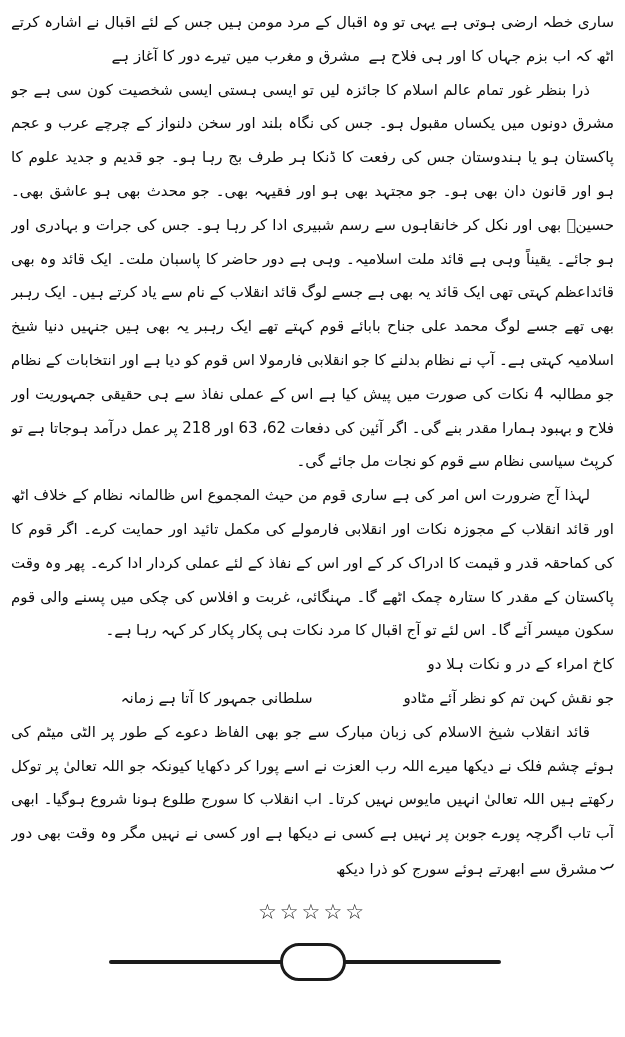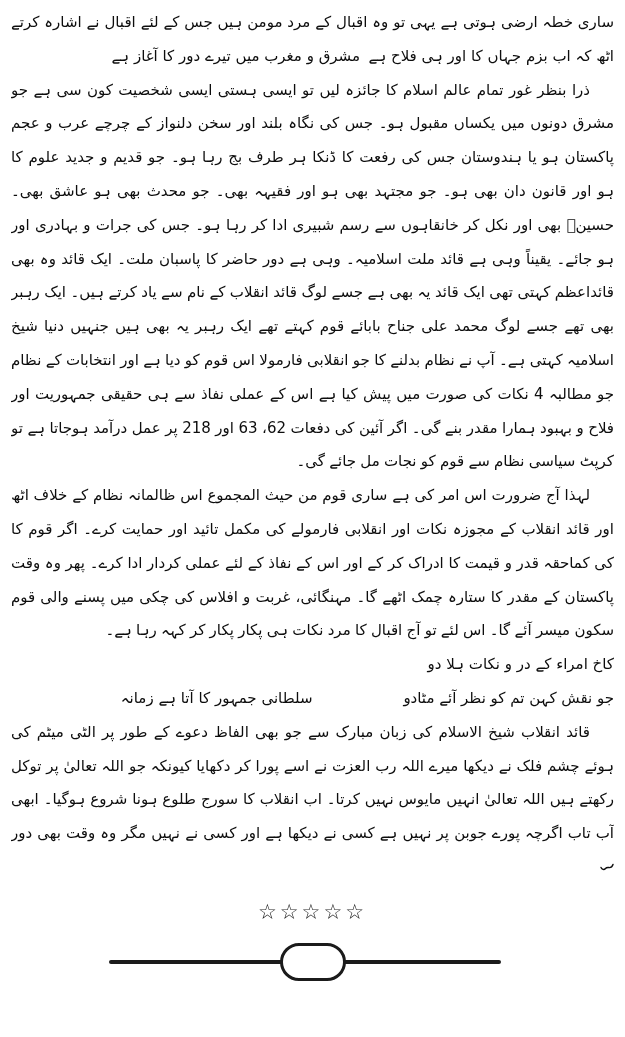--- a/index.html
+++ b/index.html
@@ -98,21 +98,21 @@
 
   <div class="line p-first">قائد انقلاب شیخ الاسلام کی زبان مبارک سے جو بھی الفاظ دعوے کے طور پر الٹی میٹم کی صورت میں ادا</div>
   <div class="line">ہوئے چشم فلک نے دیکھا میرے اللہ رب العزت نے اسے پورا کر دکھایا کیونکہ جو اللہ تعالیٰ پر توکل اور بھروسہ</div>
   <div class="line">رکھتے ہیں اللہ تعالیٰ انہیں مایوس نہیں کرتا۔ اب انقلاب کا سورج طلوع ہونا شروع ہوگیا۔ ابھی اس کی تمازت و</div>
   <div class="line">آب تاب اگرچہ پورے جوبن پر نہیں ہے کسی نے دیکھا ہے اور کسی نے نہیں مگر وہ وقت بھی دور نہیں جب یہ</div>
 
   <div class="couplet">
     <span class="hemi">
       <span class="vmark"><svg width="14" height="11" viewBox="0 0 14 11">
             <path d="M13 2.5 C11 8.5, 8 3.5, 5.5 6.5 C4 8.3, 2 7.5, 1 5.5" fill="none" stroke="#0d0d0d" stroke-width="1.4" stroke-linecap="round"></path>
-          </svg></span>
+          </svg></span><span>مشرق سے ابھرتے ہوئے سورج کو ذرا دیکھ</span>
     </span>
   </div>
 
   <div class="stars">☆☆☆☆☆</div>
 
   <div class="footer">
     <div class="footer-rule"></div>
     <div class="footer-capsule"></div>
   </div>
 

